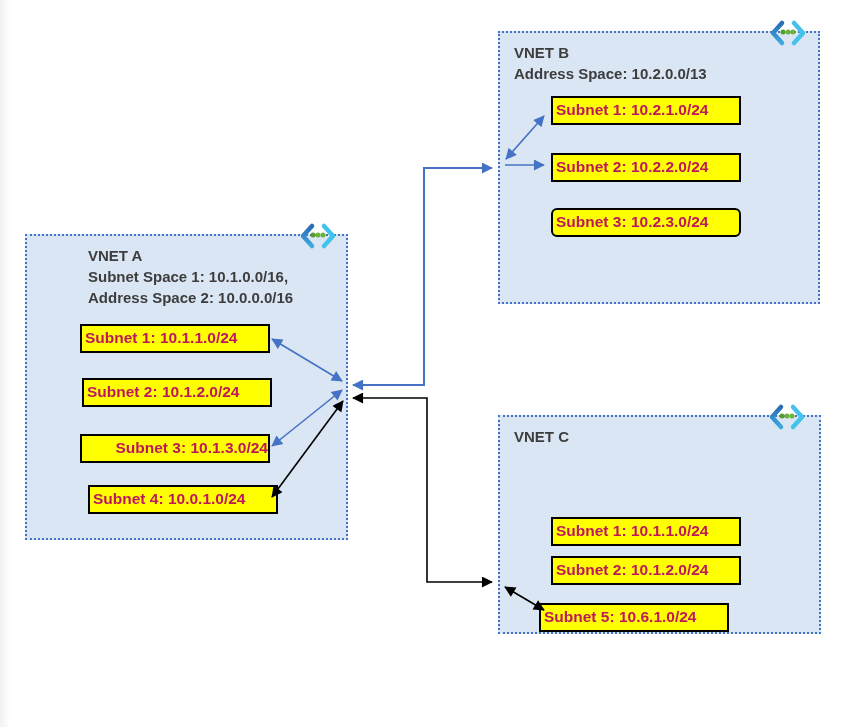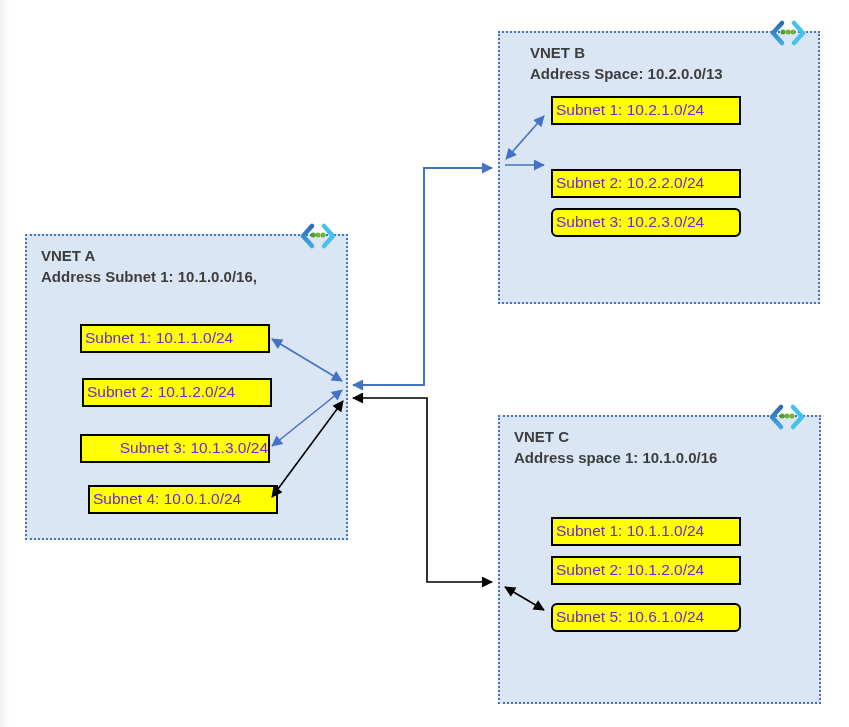--- a/index.html
+++ b/index.html
@@ -30,97 +30,97 @@
     padding:9px 0 0 14px;
     color:var(--text,#3d3d3d);
     font-size:15px;font-weight:bold;line-height:21px;
     white-space:nowrap;
   }
   .subnet{
     position:absolute;
     width:190px;height:29px;
     background:var(--subnet-fill,#ffff00);
     border:2.5px solid var(--subnet-border,#000);
-    font-size:15.5px;font-weight:normal;color:#6d28d9;
+    font-size:15.5px;font-weight:bold;color:#be185d;
     line-height:24px;
     padding-left:3px;
     white-space:nowrap;
     overflow:hidden;
   }
   .vnet-icon{
     position:absolute;
     top:-14px;
     width:40px;height:28px;
   }
   .arrows{
     position:absolute;left:0;top:0;width:849px;height:727px;
     pointer-events:none;
   }
 </style>
 </head>
 <body>
 
 <div class="canvas">
 
-  <div class="vnet" style="left:25px;top:234px;width:323px;height:306px;">
+  <div class="vnet" style="left:25px;top:234px;width:323px;height:306px;padding-left:47px;">
     <svg class="vnet-icon" style="right:8px;" viewBox="0 0 40 28">
       <defs>
         <linearGradient id="gA" x1="0" y1="0" x2="0" y2="1">
           <stop offset="0" stop-color="#2a6cb4"></stop>
             <stop offset="1" stop-color="#3fa9df"></stop>
         </linearGradient>
       </defs>
       <path d="M14 4 L5 14 L14 24" stroke="url(#gA)" stroke-width="4.5" fill="none" stroke-linejoin="round" stroke-linecap="round"></path>
       <path d="M26 4 L35 14 L26 24" stroke="#45c2ec" stroke-width="4.5" fill="none" stroke-linejoin="round" stroke-linecap="round"></path>
       <circle cx="15" cy="13" r="2.5" fill="#559b31"></circle>
       <circle cx="20" cy="13" r="2.5" fill="#6cb33a"></circle>
       <circle cx="25" cy="13" r="2.5" fill="#6cb33a"></circle>
     </svg>
     <div class="vnet-header">
       <div>VNET A</div>
-      <div>Address Subnet 1: 10.1.0.0/16,</div>
+      <div>Subnet Space 1: 10.1.0.0/16,</div>
+      <div>Address Space 2: 10.0.0.0/16</div>
     </div>
     <div class="subnet" style="left:53px;top:88px;">Subnet 1: 10.1.1.0/24</div>
     <div class="subnet" style="left:55px;top:142px;">Subnet 2: 10.1.2.0/24</div>
     <div class="subnet" style="left:53px;top:198px;text-align:right;">Subnet 3: 10.1.3.0/24</div>
     <div class="subnet" style="left:61px;top:249px;">Subnet 4: 10.0.1.0/24</div>
   </div>
 
-  <div class="vnet" style="left:498px;top:31px;width:322px;height:273px;padding-left:16px;">
+  <div class="vnet" style="left:498px;top:31px;width:322px;height:273px;">
     <svg class="vnet-icon" style="right:10px;" viewBox="0 0 40 28">
       <path d="M14 4 L5 14 L14 24" stroke="url(#gA)" stroke-width="4.5" fill="none" stroke-linejoin="round" stroke-linecap="round"></path>
       <path d="M26 4 L35 14 L26 24" stroke="#45c2ec" stroke-width="4.5" fill="none" stroke-linejoin="round" stroke-linecap="round"></path>
       <circle cx="15" cy="13" r="2.5" fill="#559b31"></circle>
       <circle cx="20" cy="13" r="2.5" fill="#6cb33a"></circle>
       <circle cx="25" cy="13" r="2.5" fill="#6cb33a"></circle>
     </svg>
     <div class="vnet-header">
       <div>VNET B</div>
       <div>Address Space: 10.2.0.0/13</div>
     </div>
     <div class="subnet" style="left:51px;top:63px;">Subnet 1: 10.2.1.0/24</div>
-    <div class="subnet" style="left:51px;top:120px;margin-top:16px;">Subnet 2: 10.2.2.0/24</div>
+    <div class="subnet" style="left:51px;top:120px;">Subnet 2: 10.2.2.0/24</div>
     <div class="subnet" style="left:51px;top:175px;border-radius:6px;">Subnet 3: 10.2.3.0/24</div>
   </div>
 
-  <div class="vnet" style="left:498px;top:415px;width:323px;height:289px;">
+  <div class="vnet" style="left:498px;top:415px;width:323px;height:219px;">
     <svg class="vnet-icon" style="right:12px;" viewBox="0 0 40 28">
       <path d="M14 4 L5 14 L14 24" stroke="url(#gA)" stroke-width="4.5" fill="none" stroke-linejoin="round" stroke-linecap="round"></path>
       <path d="M26 4 L35 14 L26 24" stroke="#45c2ec" stroke-width="4.5" fill="none" stroke-linejoin="round" stroke-linecap="round"></path>
       <circle cx="15" cy="13" r="2.5" fill="#559b31"></circle>
       <circle cx="20" cy="13" r="2.5" fill="#6cb33a"></circle>
       <circle cx="25" cy="13" r="2.5" fill="#6cb33a"></circle>
     </svg>
     <div class="vnet-header">
       <div>VNET C</div>
-      <div>Address space 1: 10.1.0.0/16</div>
     </div>
     <div class="subnet" style="left:51px;top:100px;">Subnet 1: 10.1.1.0/24</div>
     <div class="subnet" style="left:51px;top:139px;">Subnet 2: 10.1.2.0/24</div>
-    <div class="subnet" style="left:51px;top:186px;border-radius:6px;">Subnet 5: 10.6.1.0/24</div>
+    <div class="subnet" style="left:39px;top:186px;">Subnet 5: 10.6.1.0/24</div>
   </div>
 
   <svg class="arrows" viewBox="0 0 849 727">
     <defs>
       <marker id="arrBlue" viewBox="0 0 12 12" refX="11" refY="6" markerWidth="12" markerHeight="11" markerUnits="userSpaceOnUse" orient="auto-start-reverse">
         <path d="M0,0 L12,6 L0,12 z" style="fill:var(--peering-ab,#4472c4)"></path>
       </marker>
       <marker id="arrBlack" viewBox="0 0 12 12" refX="11" refY="6" markerWidth="12" markerHeight="11" markerUnits="userSpaceOnUse" orient="auto-start-reverse">
         <path d="M0,0 L12,6 L0,12 z" style="fill:var(--peering-ac,#000000)"></path>
       </marker>

